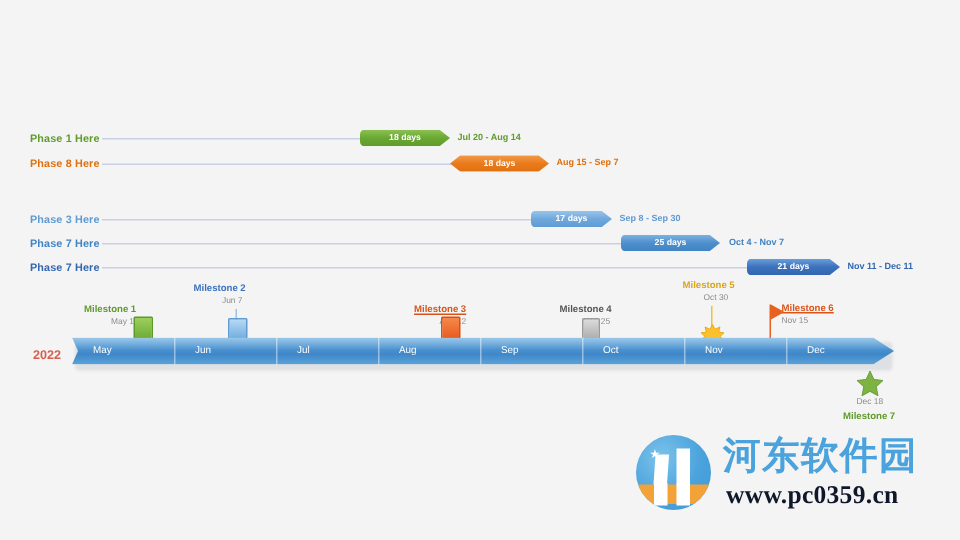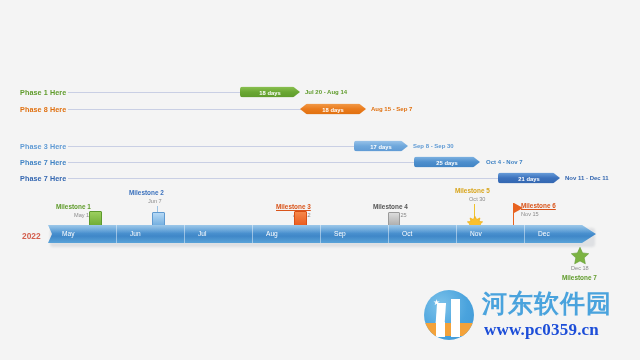--- a/index.html
+++ b/index.html
@@ -167,21 +167,21 @@
     position: absolute; left: 9px; top: 9px; color: #fff; font-size: 8px; line-height: 8px;
   }
   #wm-cn {
     position: absolute; left: 58px; top: 2px;
     font-size: 25px; font-weight: bold; color: #4aa3dd;
     letter-spacing: 1px; line-height: 28px;
     font-family: "DejaVu Sans", sans-serif;
   }
   #wm-url {
     position: absolute; left: 60px; top: 32px;
-    font-size: 17px; font-weight: bold; color: #1d4ed8;
+    font-size: 17px; font-weight: bold; color: #0f172a;
     font-family: "Liberation Serif", serif;
     letter-spacing: 0.2px;
   }
 </style>
 </head>
 <body>
 
 <div id="stage">
 
   <div class="phase-row" style="top:84px">

